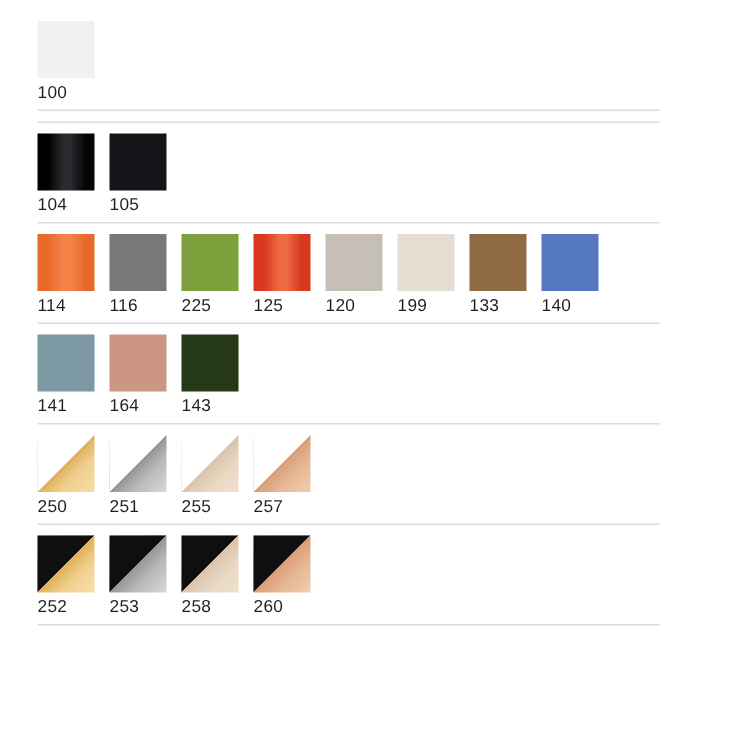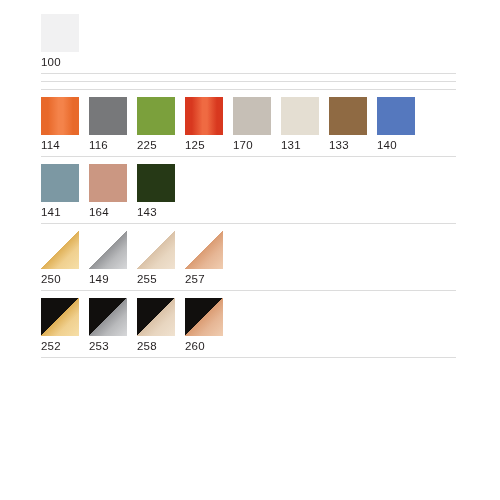--- a/index.html
+++ b/index.html
@@ -15,21 +15,21 @@
   }
   #palette {
     position: relative;
     width: 500px;
     height: 500px;
     box-sizing: border-box;
     padding: 14px 0 0 0;
   }
   .swatch-row {
     position: relative;
-    padding-left: 41px;
+    padding-left: 25px;
     margin: 0;
   }
   .row-inner {
     display: flex;
     flex-direction: row;
     align-items: flex-start;
   }
   .swatch-cell {
     width: 38px;
     margin-right: 10px;
@@ -71,20 +71,30 @@
           <span class="swatch-chip" style="background: rgb(241, 241, 242);"></span>
           <span class="swatch-label">100</span>
         </div>
       </div>
       <div class="row-sep" style="background: rgb(220, 220, 220);"></div>
     </div>
     <div class="swatch-row">
       <div class="row-sep" style="background: rgb(220, 220, 220);"></div>
     </div>
     <div class="swatch-row">
+      <div class="row-inner">
+        <div class="swatch-cell">
+          <span class="swatch-chip" style="background: linear-gradient(to right, rgb(0, 0, 0) 0%, rgb(0, 0, 0) 18%, rgb(43, 43, 47) 46%, rgb(43, 43, 47) 58%, rgb(5, 5, 5) 84%, rgb(5, 5, 5) 100%);"></span>
+          <span class="swatch-label">104</span>
+        </div>
+        <div class="swatch-cell">
+          <span class="swatch-chip" style="background: rgb(20, 20, 25);"></span>
+          <span class="swatch-label">105</span>
+        </div>
+      </div>
       <div class="row-sep" style="background: rgb(220, 220, 220);"></div>
     </div>
     <div class="swatch-row">
       <div class="row-inner">
         <div class="swatch-cell">
           <span class="swatch-chip" style="background: linear-gradient(to right, rgb(232, 105, 42) 0%, rgb(232, 105, 42) 18%, rgb(244, 131, 74) 46%, rgb(244, 131, 74) 58%, rgb(232, 105, 42) 84%, rgb(232, 105, 42) 100%);"></span>
           <span class="swatch-label">114</span>
         </div>
         <div class="swatch-cell">
           <span class="swatch-chip" style="background: rgb(119, 120, 122);"></span>
@@ -93,25 +103,25 @@
         <div class="swatch-cell">
           <span class="swatch-chip" style="background: rgb(123, 160, 60);"></span>
           <span class="swatch-label">225</span>
         </div>
         <div class="swatch-cell">
           <span class="swatch-chip" style="background: linear-gradient(to right, rgb(216, 56, 31) 0%, rgb(216, 56, 31) 18%, rgb(239, 106, 66) 46%, rgb(239, 106, 66) 58%, rgb(216, 56, 31) 84%, rgb(216, 56, 31) 100%);"></span>
           <span class="swatch-label">125</span>
         </div>
         <div class="swatch-cell">
           <span class="swatch-chip" style="background: rgb(198, 191, 182);"></span>
-          <span class="swatch-label">170</span>
+          <span class="swatch-label">120</span>
         </div>
         <div class="swatch-cell">
           <span class="swatch-chip" style="background: rgb(228, 222, 210);"></span>
-          <span class="swatch-label">131</span>
+          <span class="swatch-label">199</span>
         </div>
         <div class="swatch-cell">
           <span class="swatch-chip" style="background: rgb(143, 106, 67);"></span>
           <span class="swatch-label">133</span>
         </div>
         <div class="swatch-cell">
           <span class="swatch-chip" style="background: rgb(85, 120, 190);"></span>
           <span class="swatch-label">140</span>
         </div>
       </div>
@@ -135,21 +145,21 @@
       <div class="row-sep" style="background: rgb(220, 220, 220);"></div>
     </div>
     <div class="swatch-row">
       <div class="row-inner">
         <div class="swatch-cell">
           <span class="swatch-chip" style="background: linear-gradient(to right bottom, rgb(255, 255, 255) 0%, rgb(255, 255, 255) 49.6%, rgba(0, 0, 0, 0) 49.6%, rgba(0, 0, 0, 0) 100%), linear-gradient(to right bottom, rgb(246, 223, 168) 0%, rgb(217, 164, 65) 42%, rgb(240, 208, 143) 70%, rgb(246, 223, 168) 100%);"></span>
           <span class="swatch-label">250</span>
         </div>
         <div class="swatch-cell">
           <span class="swatch-chip" style="background: linear-gradient(to right bottom, rgb(255, 255, 255) 0%, rgb(255, 255, 255) 49.6%, rgba(0, 0, 0, 0) 49.6%, rgba(0, 0, 0, 0) 100%), linear-gradient(to right bottom, rgb(215, 216, 218) 0%, rgb(134, 135, 138) 42%, rgb(185, 186, 188) 70%, rgb(215, 216, 218) 100%);"></span>
-          <span class="swatch-label">149</span>
+          <span class="swatch-label">251</span>
         </div>
         <div class="swatch-cell">
           <span class="swatch-chip" style="background: linear-gradient(to right bottom, rgb(255, 255, 255) 0%, rgb(255, 255, 255) 49.6%, rgba(0, 0, 0, 0) 49.6%, rgba(0, 0, 0, 0) 100%), linear-gradient(to right bottom, rgb(240, 226, 208) 0%, rgb(213, 187, 159) 42%, rgb(232, 214, 192) 70%, rgb(240, 226, 208) 100%);"></span>
           <span class="swatch-label">255</span>
         </div>
         <div class="swatch-cell">
           <span class="swatch-chip" style="background: linear-gradient(to right bottom, rgb(255, 255, 255) 0%, rgb(255, 255, 255) 49.6%, rgba(0, 0, 0, 0) 49.6%, rgba(0, 0, 0, 0) 100%), linear-gradient(to right bottom, rgb(240, 205, 177) 0%, rgb(215, 147, 103) 42%, rgb(230, 182, 149) 70%, rgb(240, 205, 177) 100%);"></span>
           <span class="swatch-label">257</span>
         </div>
       </div>

